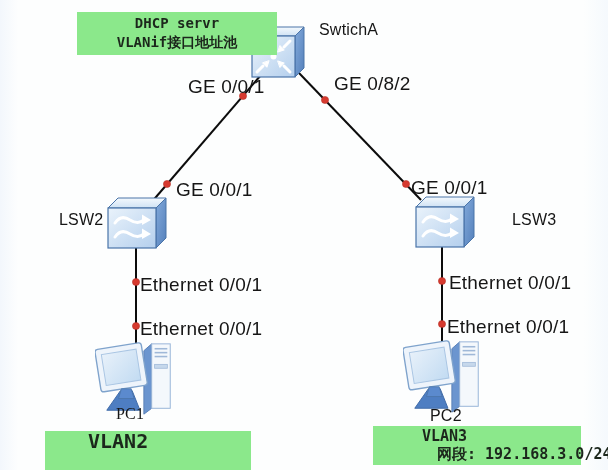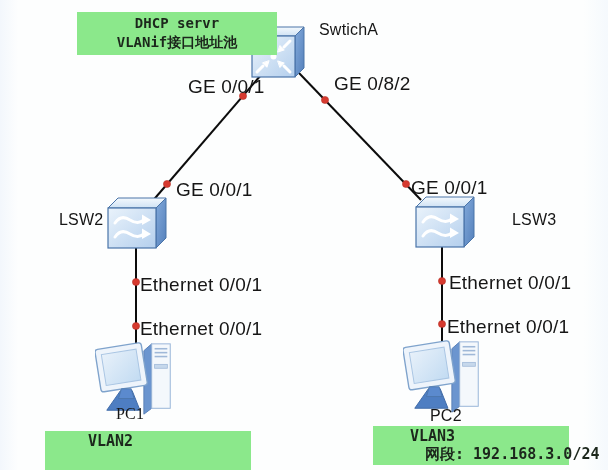--- a/index.html
+++ b/index.html
@@ -15,25 +15,25 @@
     white-space:nowrap;letter-spacing:0.2px;
   }
   .devlbl{font-size:16px;}
   .note{
     position:absolute;z-index:3;background:#8be88b;color:#1c271c;
     font-family:"DejaVu Sans Mono",monospace;font-weight:bold;white-space:nowrap;
   }
   .note span{display:block;}
   #note-dhcp{left:77px;top:12px;width:200px;height:41px;font-size:14px;text-align:center;padding-top:2px;}
   #note-dhcp span{line-height:19px;}
-  #note-vlan2{left:45px;top:431px;width:206px;height:39px;font-size:15px;text-align:left;padding-top:1px;}
+  #note-vlan2{left:45px;top:431px;width:206px;height:39px;font-size:20px;text-align:left;padding-top:1px;}
   #note-vlan2 span{line-height:18px;}
   #note-vlan2 .l1{padding-left:43px;}
   #note-vlan2 .l2{padding-left:5px;}
-  #note-vlan3{left:373px;top:426px;width:196px;height:38px;font-size:15px;text-align:left;padding-top:1px;}
+  #note-vlan3{left:373px;top:426px;width:196px;height:38px;font-size:15px;text-align:left;padding-top:1px;padding-left:12px;}
   #note-vlan3 span{line-height:18px;}
   #note-vlan3 .l1{padding-left:37px;}
   #note-vlan3 .l2{padding-left:4px;margin-left:48px;}
 </style>
 </head>
 <body>
 
 <div class="canvas">
 
   <svg width="0" height="0" style="position:absolute" aria-hidden="true">

